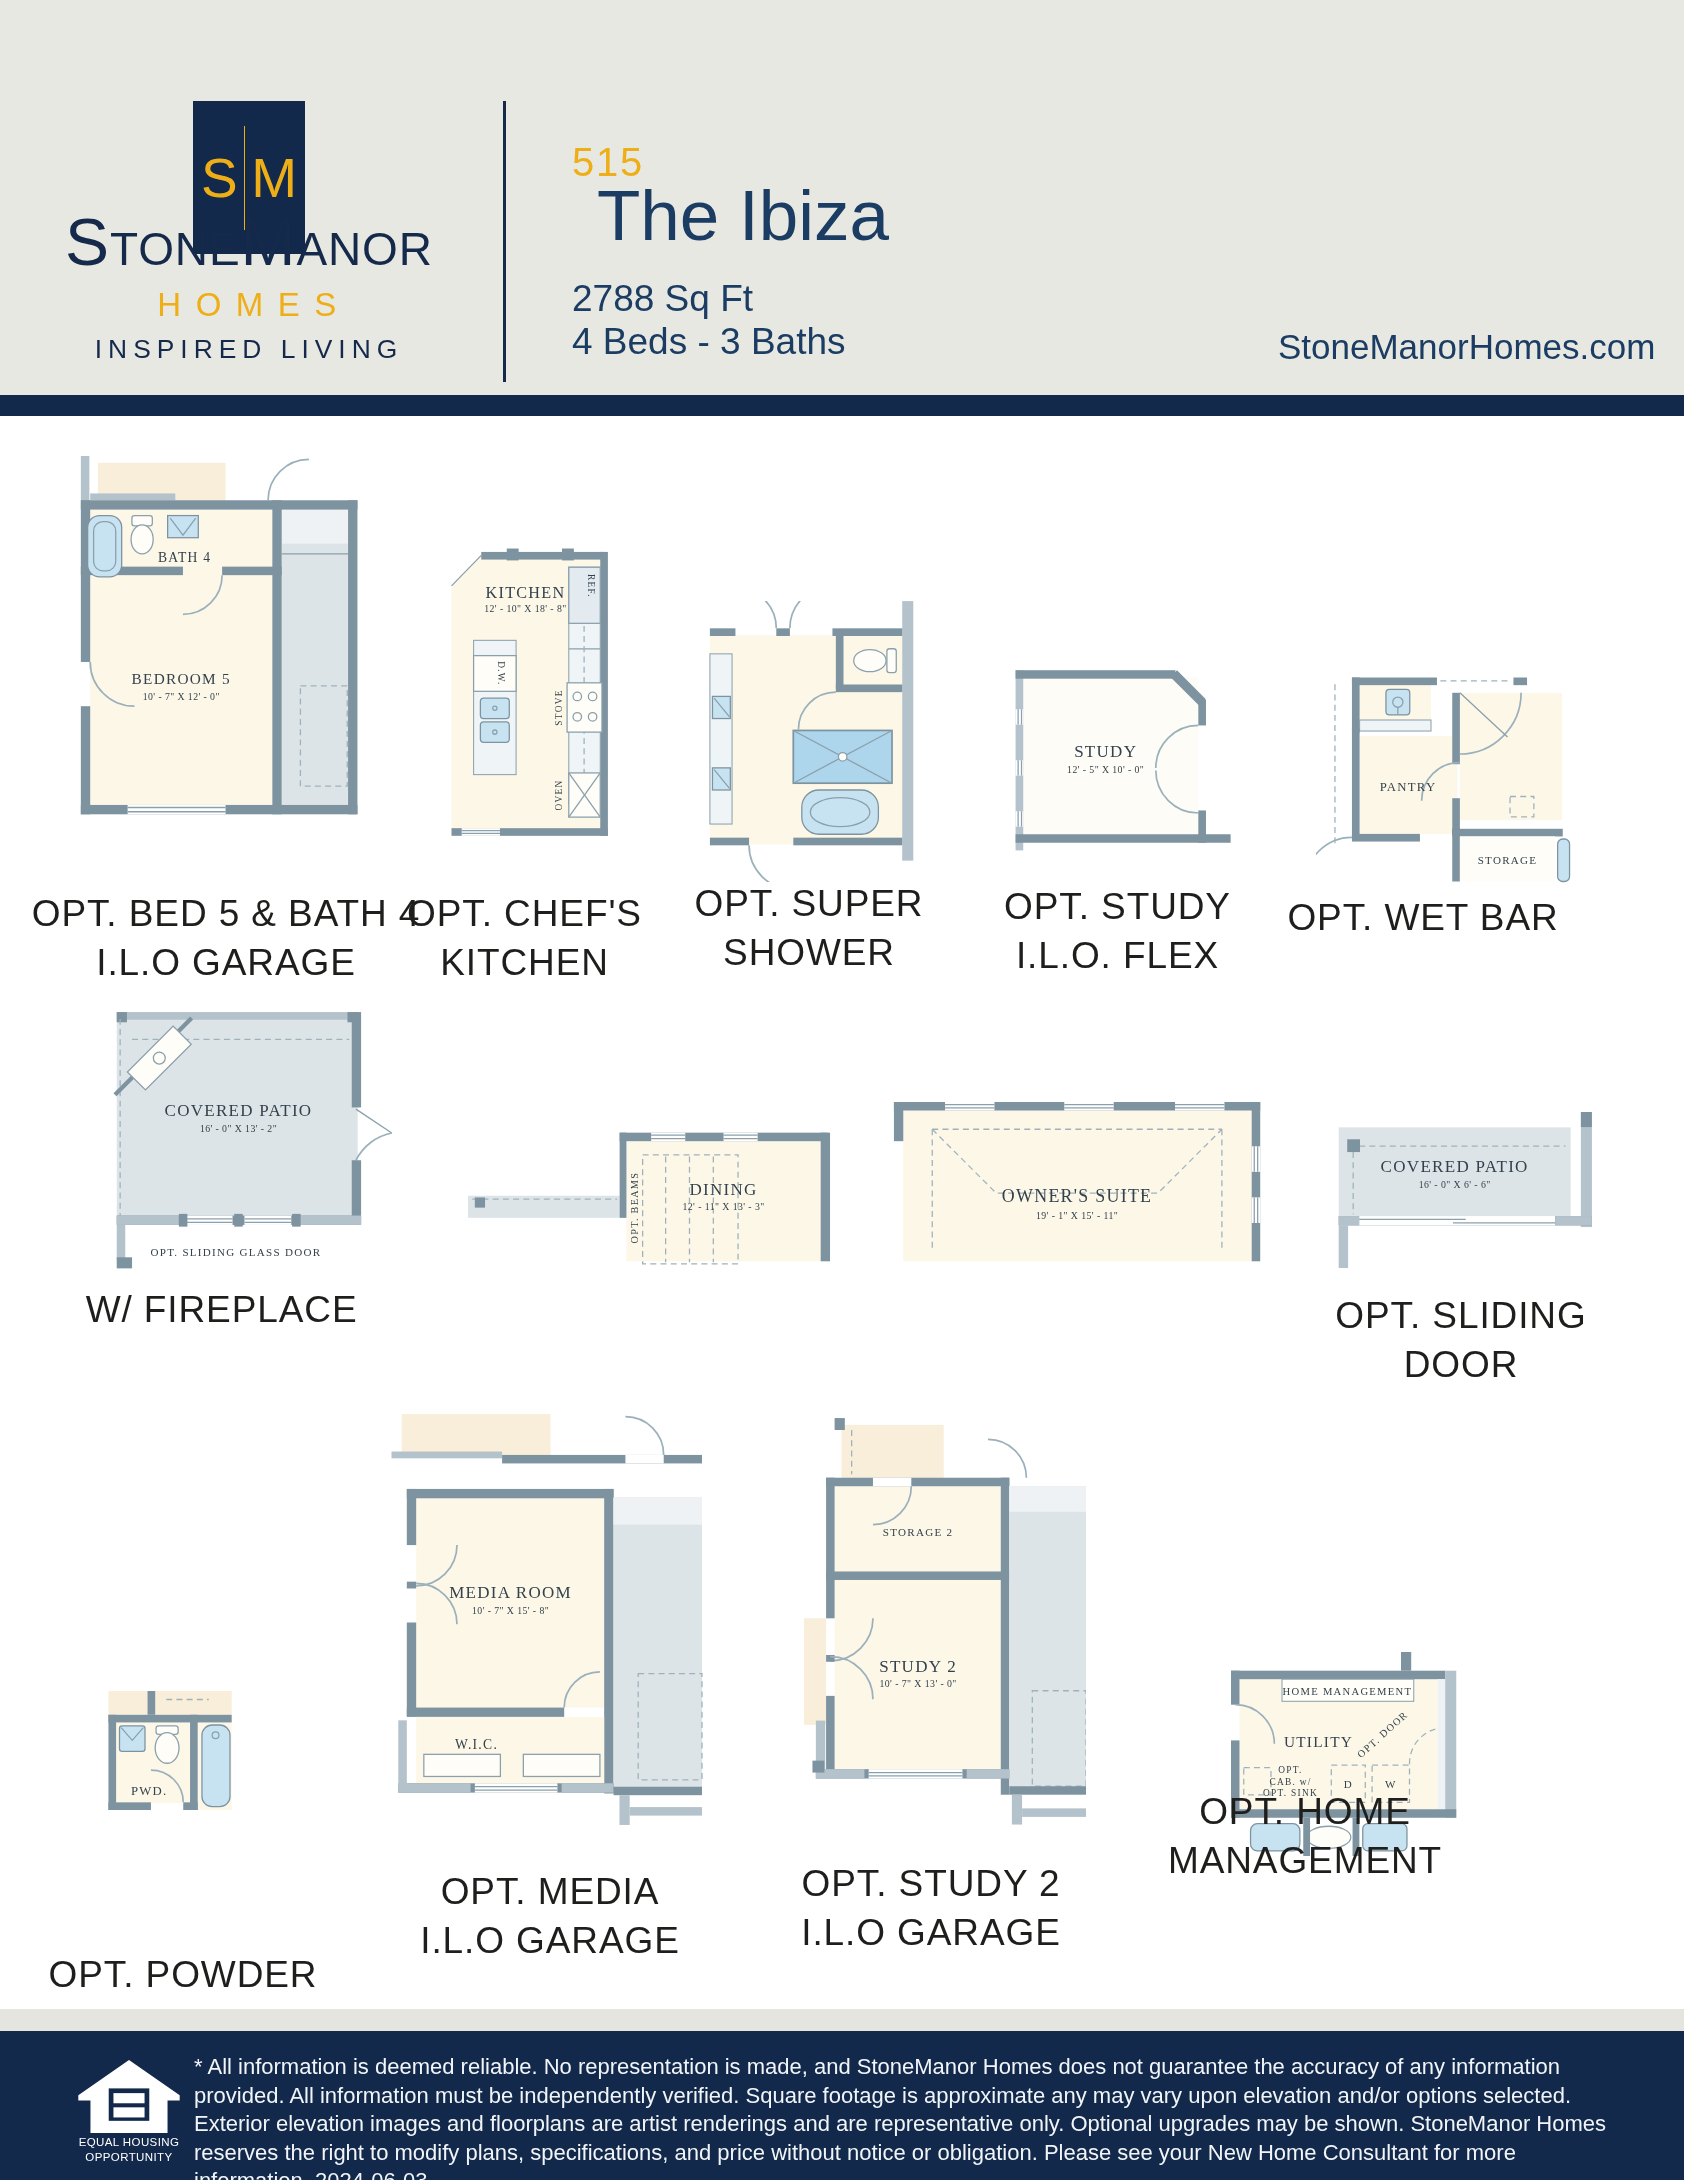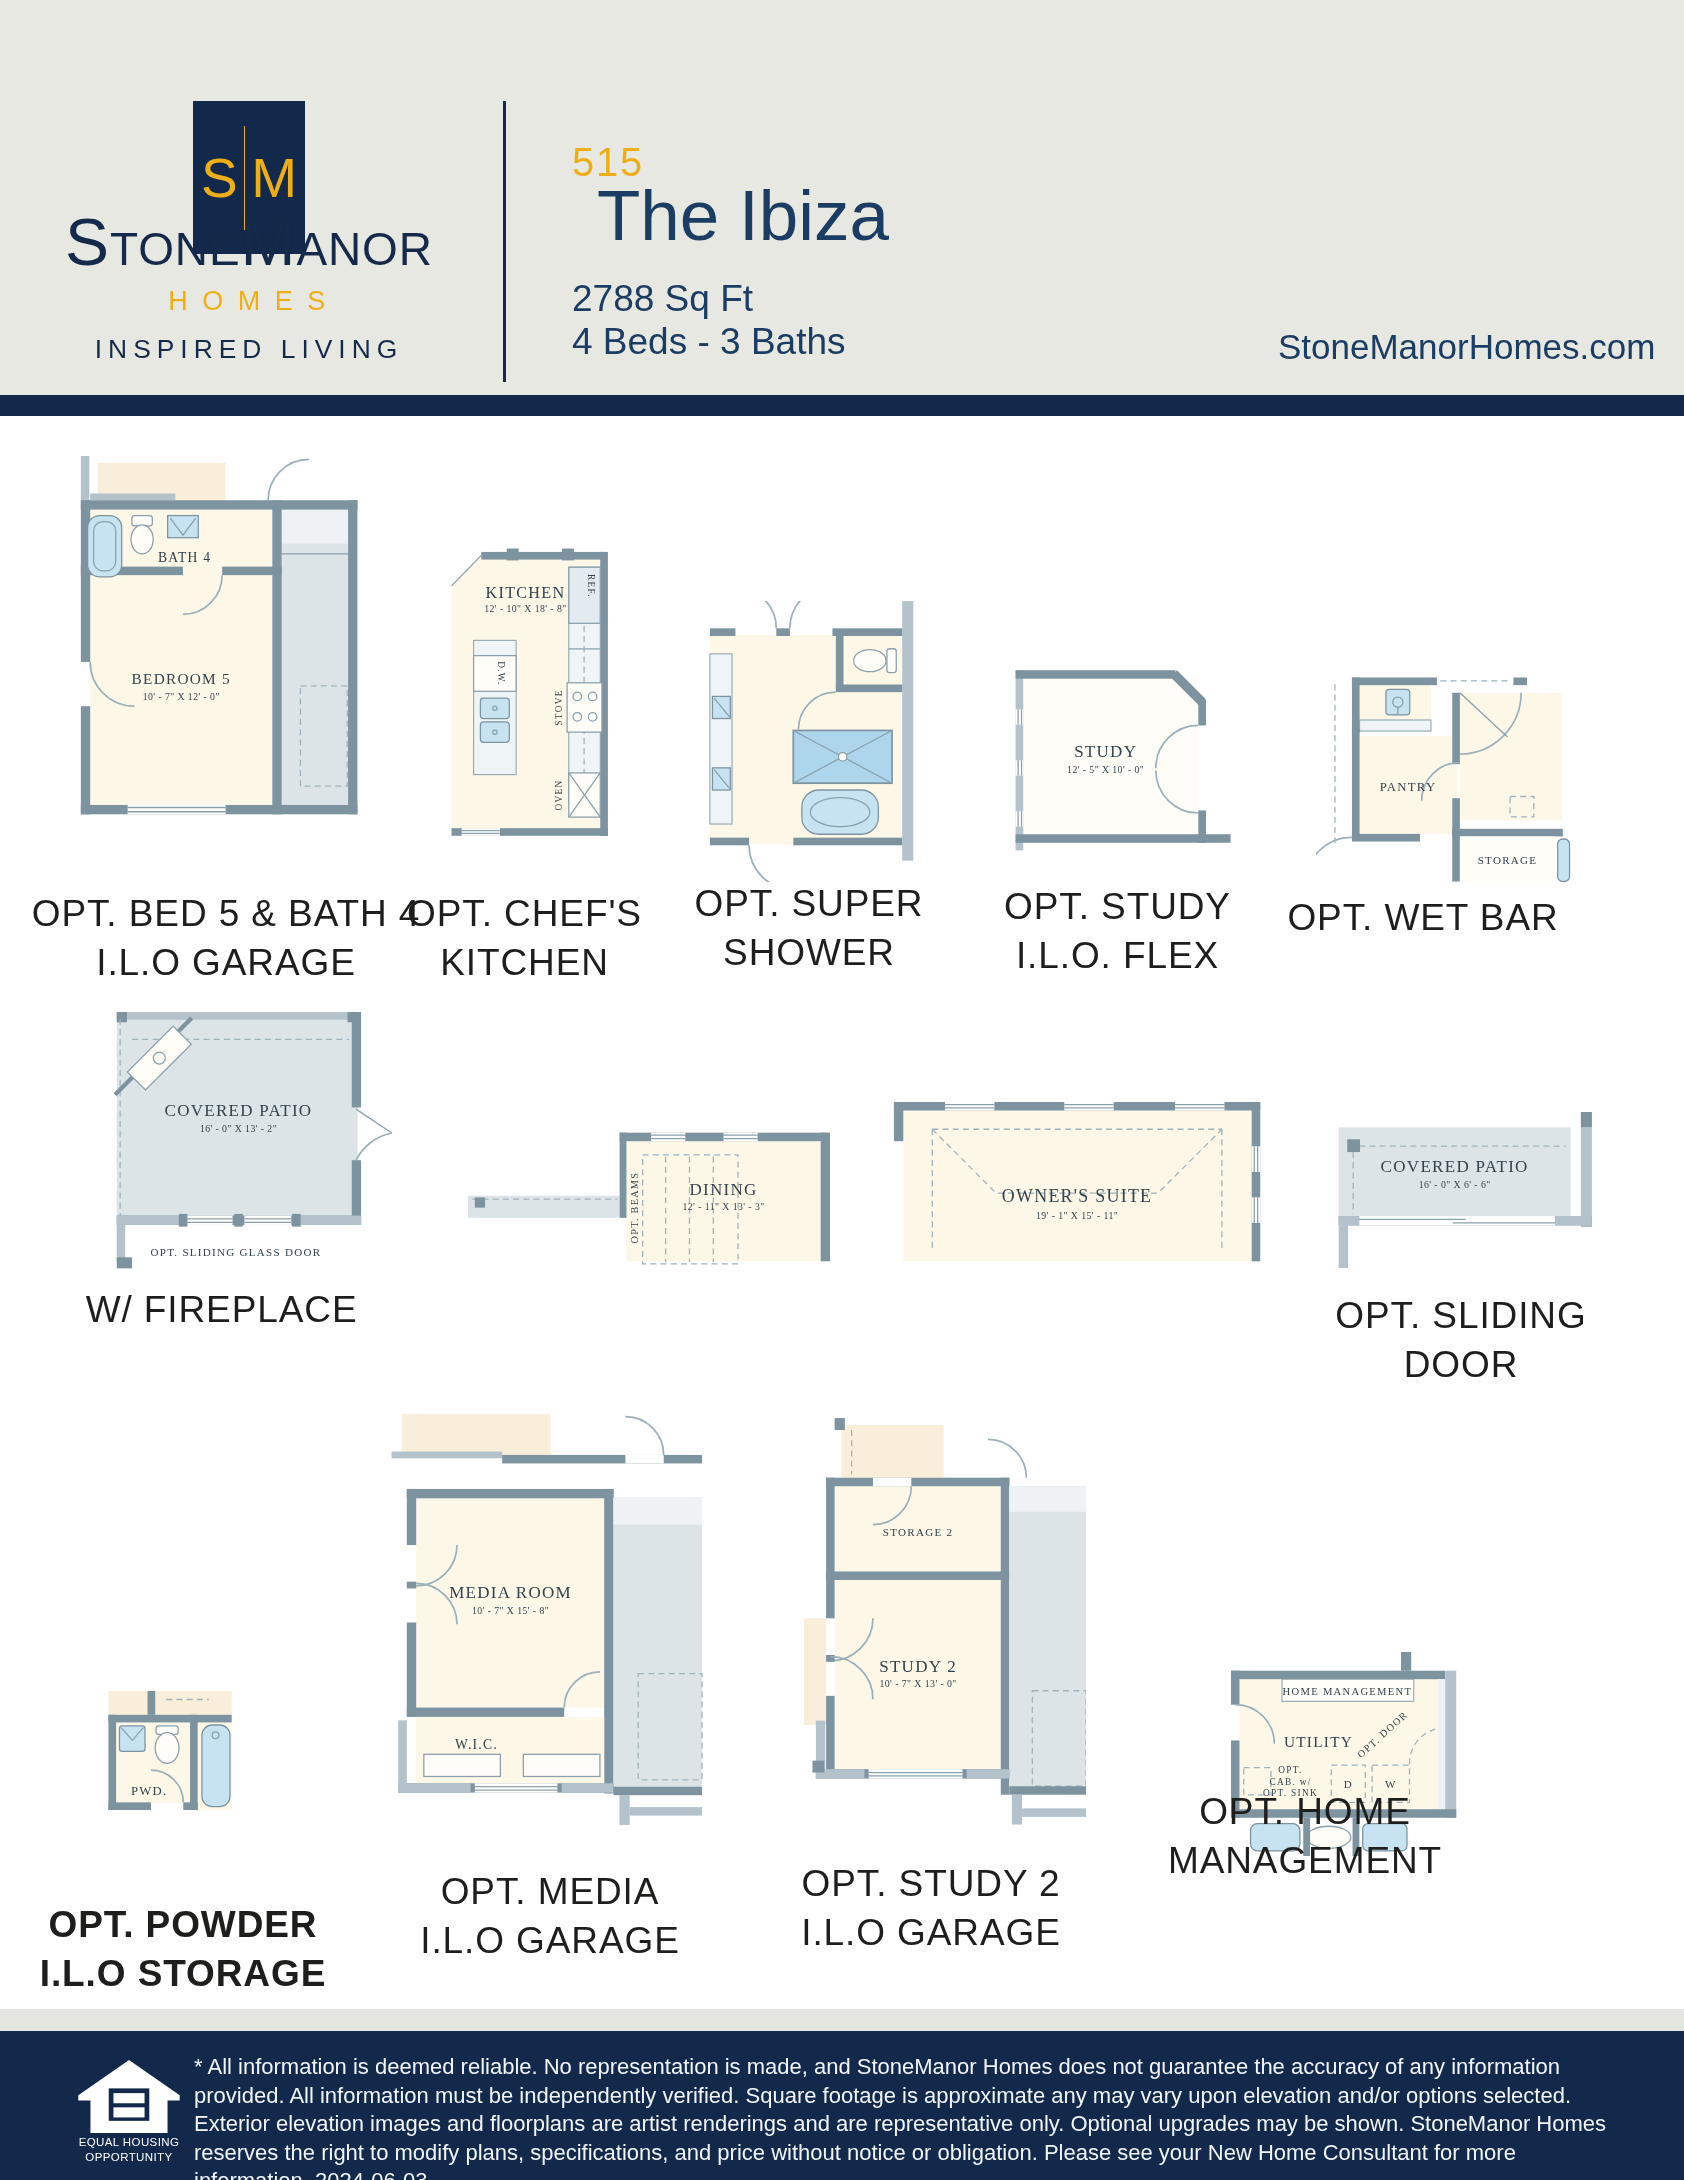--- a/index.html
+++ b/index.html
@@ -8,21 +8,21 @@
   
   .header{position:absolute;left:0;top:0;width:1685px;height:395px;background:#e8e8e2;}
   .navy-bar{position:absolute;left:0;top:395px;width:1685px;height:21px;background:#12294b;}
   .logo-box{position:absolute;left:193px;top:101px;width:112px;height:153px;background:#12294b;
             display:flex;align-items:center;justify-content:center;}
   .logo-box .ltr{color:#eeae18;font-size:55px;font-family:"Liberation Sans",sans-serif;}
   .logo-div{width:1.7px;height:104px;background:#eeae18;margin:0 6px;}
   .brand-name{position:absolute;left:34px;top:204px;width:430px;text-align:center;
               font-variant:small-caps;font-size:66px;color:#15294a;letter-spacing:0.9px;}
   .brand-sub{position:absolute;left:34px;top:286px;width:430px;text-align:center;
-             font-size:27px;color:#eeae18;letter-spacing:14.5px;padding-left:10.2px;box-sizing:border-box;}
+             font-size:33px;color:#eeae18;letter-spacing:14.5px;padding-left:10.2px;box-sizing:border-box;}
   .brand-tag{position:absolute;left:34px;top:334px;width:430px;text-align:center;
              font-size:26.4px;color:#15294a;letter-spacing:6px;}
   .vdiv{position:absolute;left:503px;top:101px;width:2.6px;height:281px;background:#15294a;}
   .plan-number{position:absolute;left:572px;top:140px;font-size:40px;color:#eeae18;letter-spacing:1.7px;}
   .plan-name{position:absolute;left:569px;top:175px;font-size:71px;color:#1b3c63;letter-spacing:0px;margin-left:28px;}
   .hdr-sqft{position:absolute;left:572px;top:278px;font-size:37px;color:#1b3c63;}
   .hdr-beds{position:absolute;left:572px;top:321px;font-size:37px;color:#1b3c63;}
   .website{position:absolute;left:1278px;top:327px;font-size:35px;color:#1b3c63;}
   
   .cap{position:absolute;text-align:center;font-size:37px;line-height:49px;color:#1e1e1c;
@@ -499,21 +499,21 @@
       <text class="lab" x="118" y="112" font-size="18">UTILITY</text>
       <text class="lab" font-size="12" transform="translate(196,100) rotate(-42)">OPT. DOOR</text>
       <text class="lab" x="85" y="142" font-size="11">OPT.</text>
       <text class="lab" x="85" y="156" font-size="11">CAB. w/</text>
       <text class="lab" x="85" y="170" font-size="11">OPT. SINK</text>
       <text class="lab" x="153" y="160" font-size="13">D</text>
       <text class="lab" x="203" y="160" font-size="13">W</text>
     </svg>
   </div>
 
-  <div class="cap" style="left:38px;top:1900px;width:290px;font-weight:bold;">
+  <div class="cap" style="left:38px;top:1950px;width:290px;">
     <div>OPT. POWDER</div>
     <div>I.L.O STORAGE</div>
   </div>
   <div class="cap" style="left:405px;top:1867px;width:290px;">
     <div>OPT. MEDIA</div>
     <div>I.L.O GARAGE</div>
   </div>
   <div class="cap" style="left:784px;top:1859px;width:294px;">
     <div>OPT. STUDY 2</div>
     <div>I.L.O GARAGE</div>

